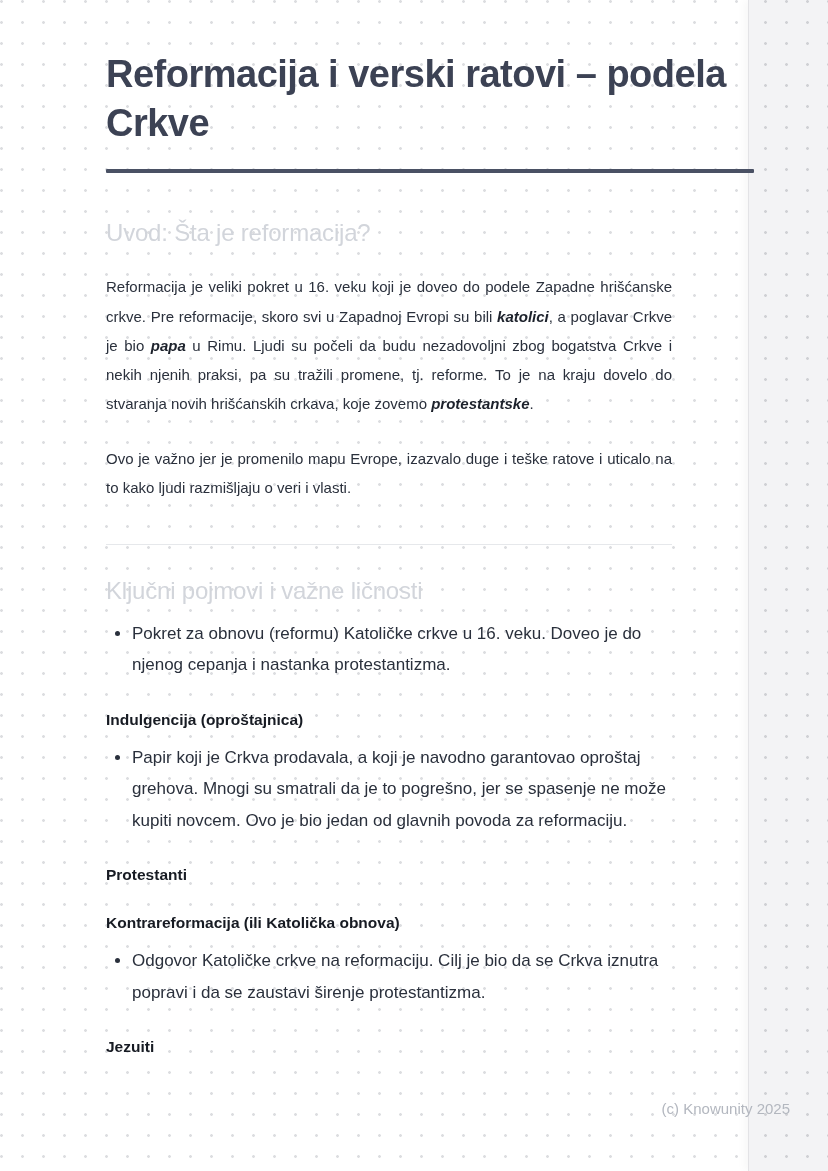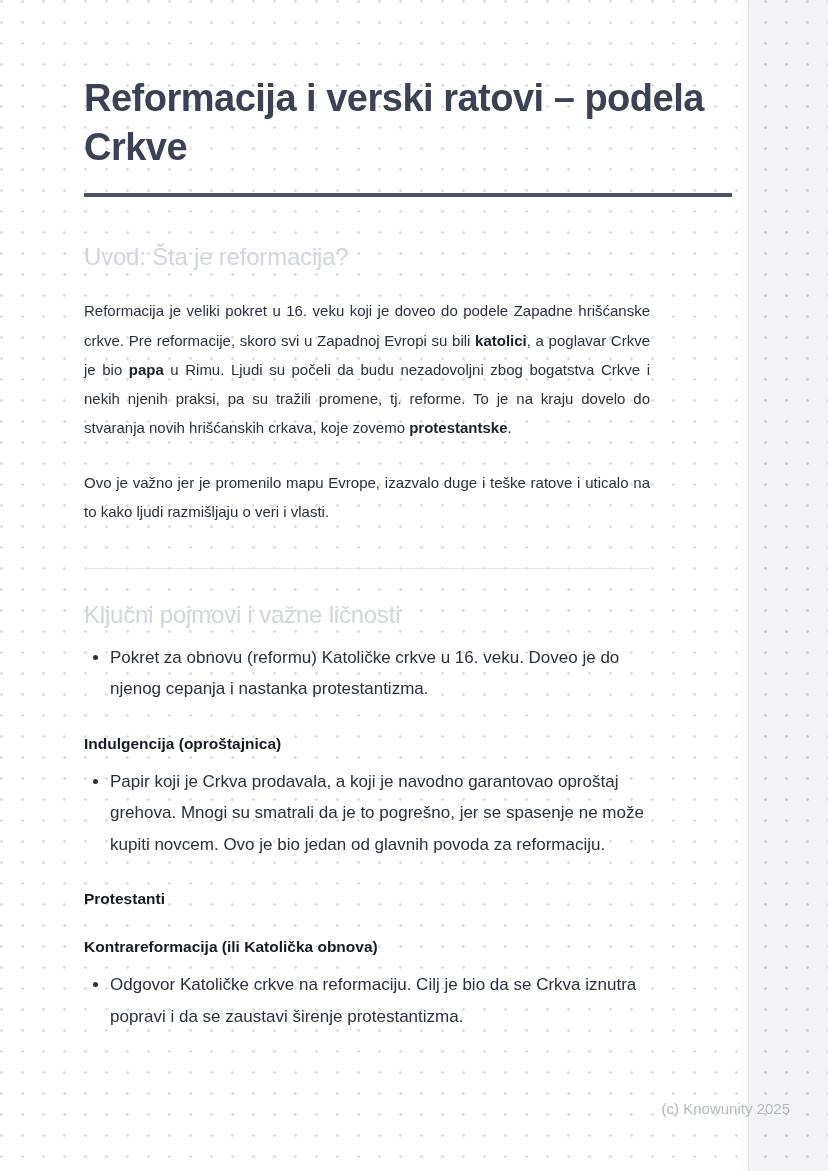--- a/index.html
+++ b/index.html
@@ -33,22 +33,22 @@
     background-size: 21px 21px;
     background-position: 6px 12px;
     border-left: 1px solid #e3e3e6;
     box-shadow: -4px 0 8px rgba(0,0,0,0.03);
   }
 
   .content {
     position: relative;
     z-index: 2;
     width: 648px;
-    padding-top: 74px;
-    margin-left: 84px;
+    padding-top: 50px;
+    margin-left: 106px;
   }
 
   .page-title {
     font-size: 38px;
     font-weight: 800;
     line-height: 1.28;
     color: #3c4254;
     letter-spacing: -0.5px;
   }
 
@@ -73,21 +73,21 @@
 
   .body-par {
     width: 566px;
     margin-top: 25px;
     font-size: 15px;
     line-height: 1.95;
     color: #2a303c;
     text-align: justify;
   }
 
-  .body-par strong { font-weight: 700; color: #1c212b; }
+  .body-par strong { font-weight: 700; color: #1c212b; font-style: italic; }
 
   .section-divider {
     width: 566px;
     height: 1px;
     background: #e6e8eb;
     border: none;
     margin-top: 42px;
   }
 
   .term-heading {
@@ -150,18 +150,19 @@
       <li>Papir koji je Crkva prodavala, a koji je navodno garantovao oproštaj grehova. Mnogi su smatrali da je to pogrešno, jer se spasenje ne može kupiti novcem. Ovo je bio jedan od glavnih povoda za reformaciju.</li>
     </ul>
 
     <h3 class="term-heading">Protestanti</h3>
 
     <h3 class="term-heading">Kontrareformacija (ili Katolička obnova)</h3>
     <ul class="def-list">
       <li>Odgovor Katoličke crkve na reformaciju. Cilj je bio da se Crkva iznutra popravi i da se zaustavi širenje protestantizma.</li>
     </ul>
 
+    <h3 class="term-heading">Jezuiti</h3>
 
   </div>
 
   <div class="page-footer">(c) Knowunity 2025</div>
 
 </div>
 
 </body></html>

